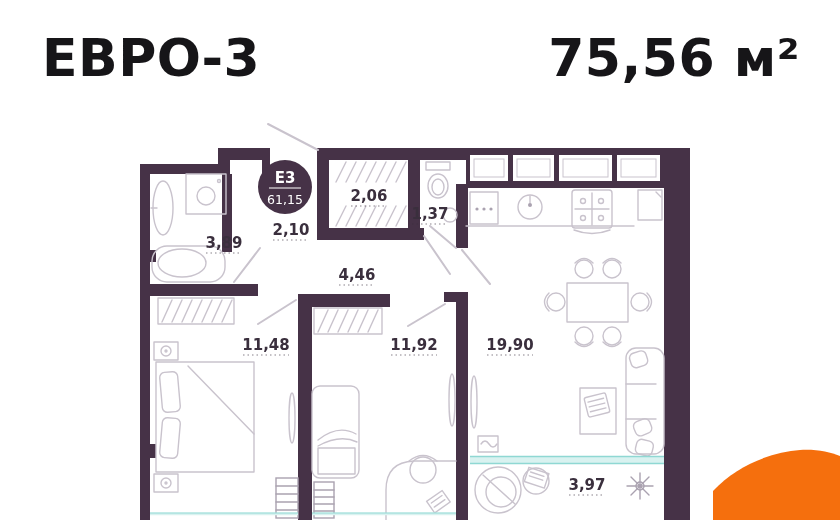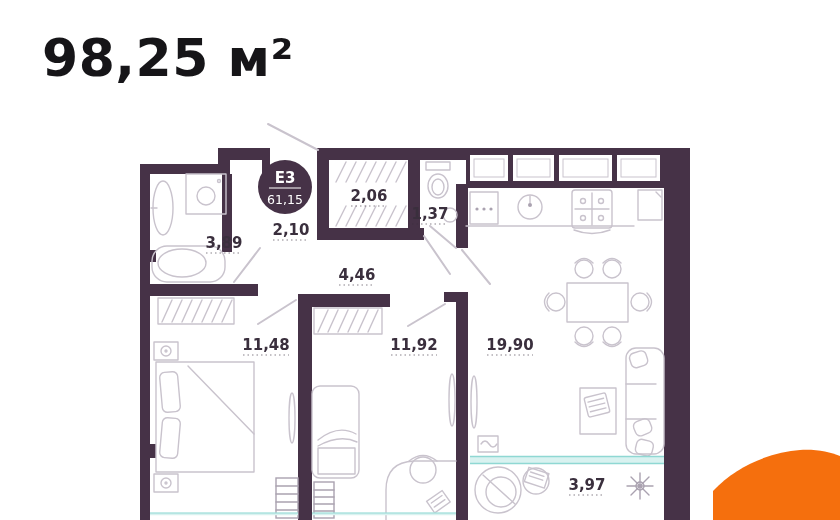--- a/index.html
+++ b/index.html
@@ -12,21 +12,22 @@
   .lbl{font-family:"DejaVu Sans",sans-serif;font-size:15px;font-weight:600;}
   .badge-code{font-family:"DejaVu Sans",sans-serif;font-size:15px;font-weight:700;}
   .badge-area{font-family:"DejaVu Sans",sans-serif;font-size:12.5px;font-weight:400;}
 </style>
 </head>
 <body>
 
 <div class="page">
 
   <div class="header">
-    <div class="title">98,25 м²</div>
+    <div class="title">ЕВРО-3</div>
+    <div class="title">75,56 м²</div>
   </div>
 
   <svg class="plan-svg" width="840" height="520" viewBox="0 0 840 520">
 
     <g fill="#463247">
       <rect x="218" y="148" width="52" height="12"></rect>
       <rect x="262" y="148" width="8" height="26"></rect>
       <rect x="218" y="148" width="12" height="26"></rect>
       <rect x="140" y="164" width="85" height="10"></rect>
       <rect x="140" y="164" width="10" height="356"></rect>

